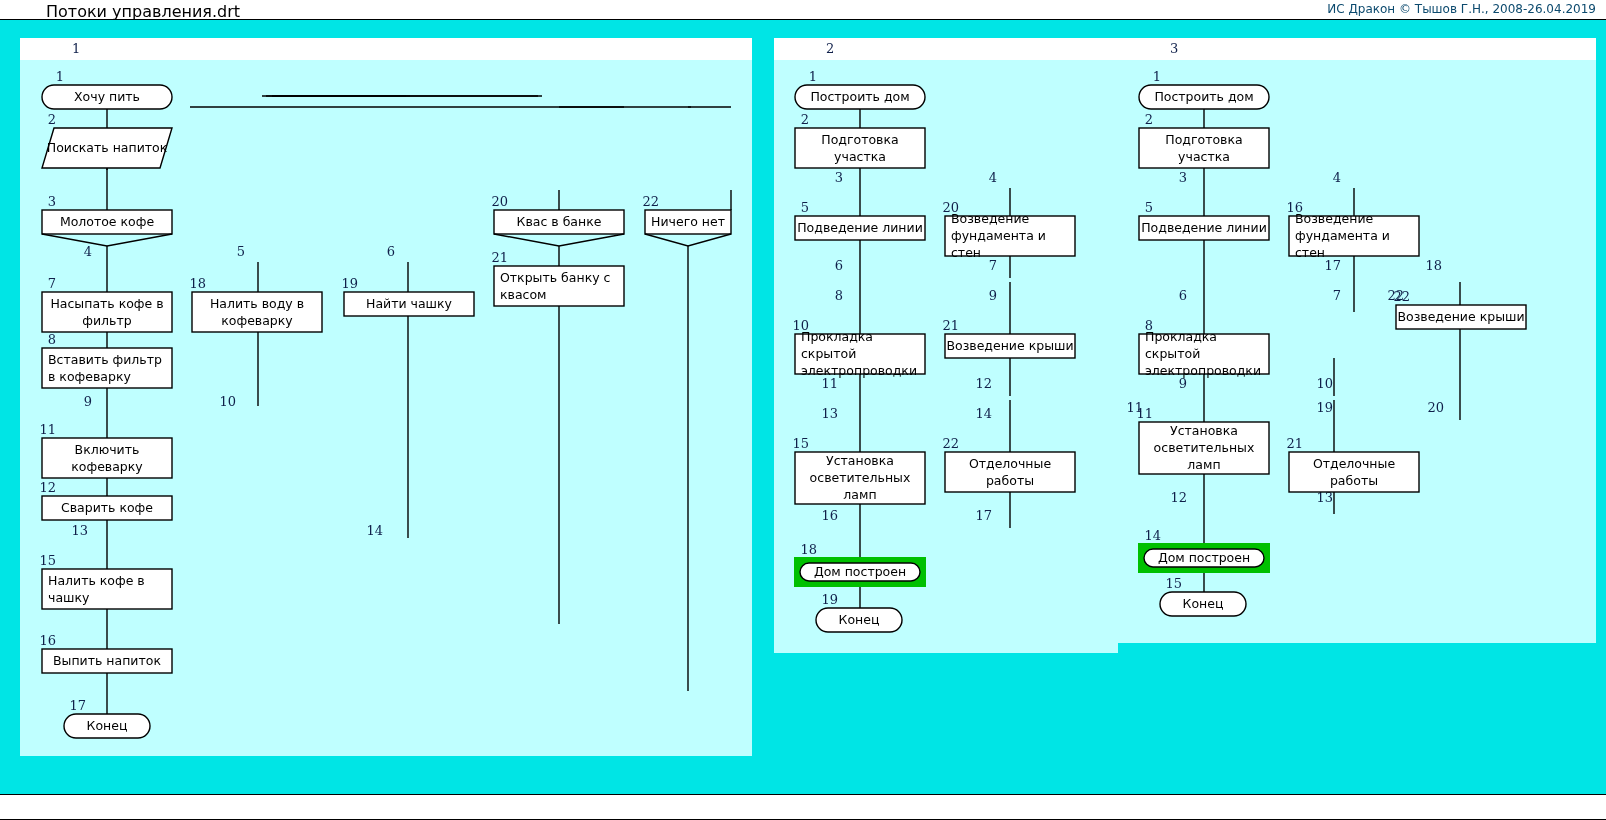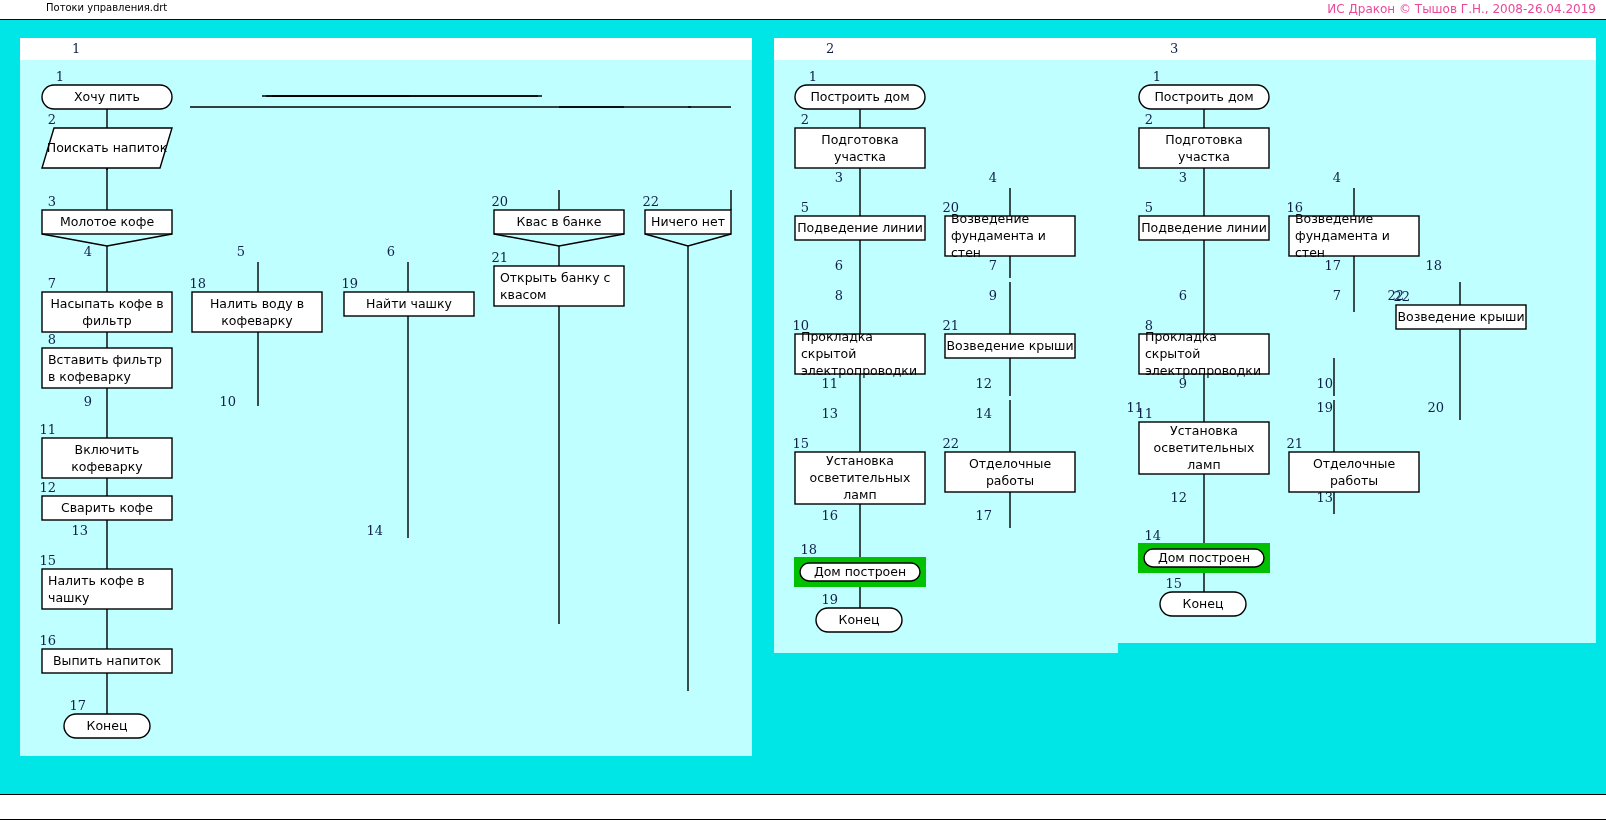--- a/index.html
+++ b/index.html
@@ -9,25 +9,25 @@
     font-family:"DejaVu Sans","Liberation Sans",sans-serif;
     overflow:hidden;
     position:relative;
   }
   #titlebar{
     position:absolute;left:0;top:0;width:1606px;height:20px;
     background:#ffffff;border-bottom:1px solid #000;
     box-sizing:border-box;
   }
   #titlebar .t-left{
-    position:absolute;left:46px;top:2px;font-size:10px;color:#000;
+    position:absolute;left:46px;top:2px;font-size:16px;color:#000;
     white-space:nowrap;
   }
   #titlebar .t-right{
-    position:absolute;right:10px;top:2px;font-size:12px;color:#ec4899;
+    position:absolute;right:10px;top:2px;font-size:12px;color:#0c4a6e;
     white-space:nowrap;
   }
   #statusbar{
     position:absolute;left:0;bottom:0;width:1606px;height:26px;
     background:#ffffff;border-top:1px solid #000;border-bottom:1px solid #000;
     box-sizing:border-box;
   }
   .panel{
     position:absolute;
     background:#BFFFFF;

